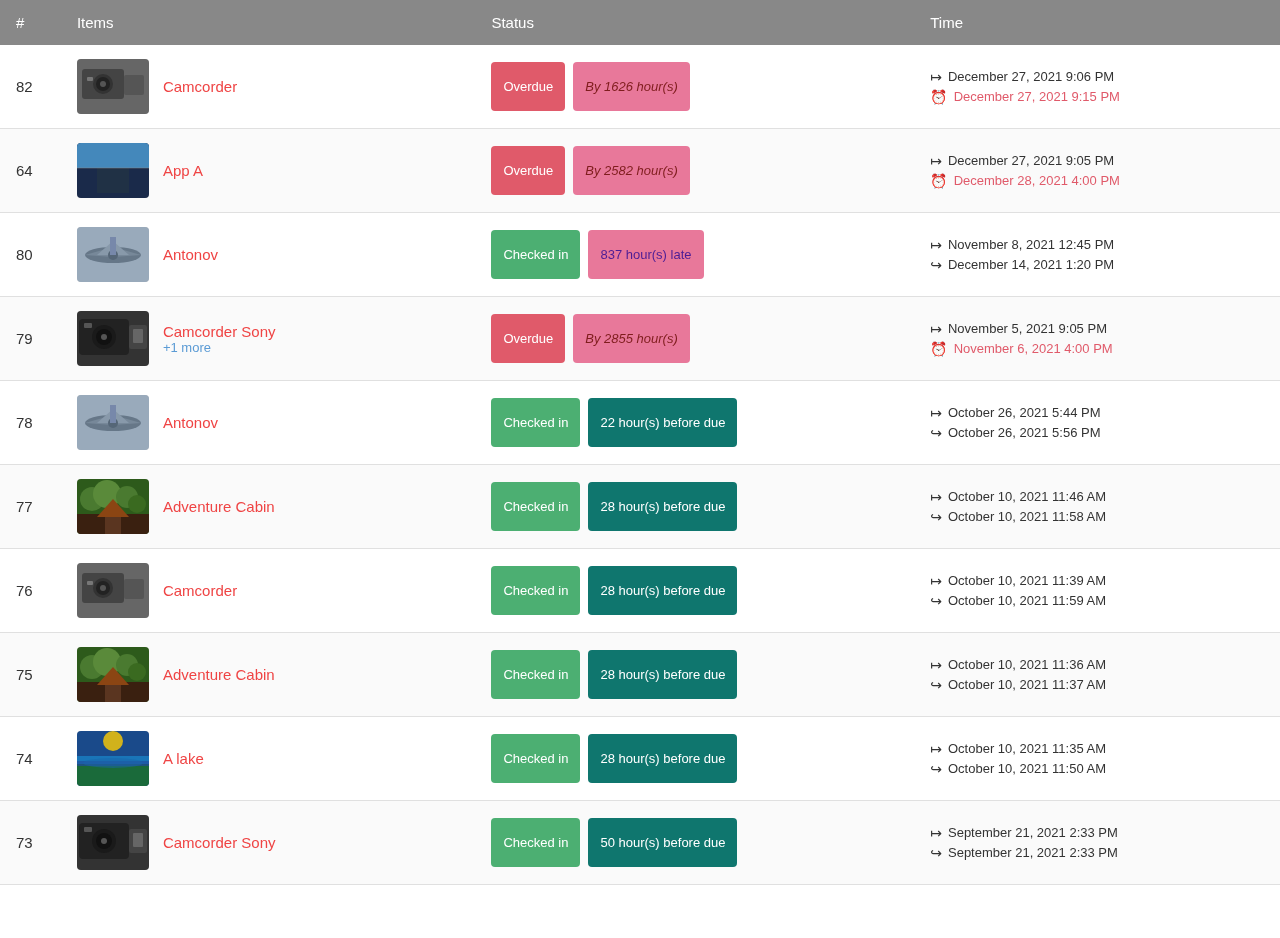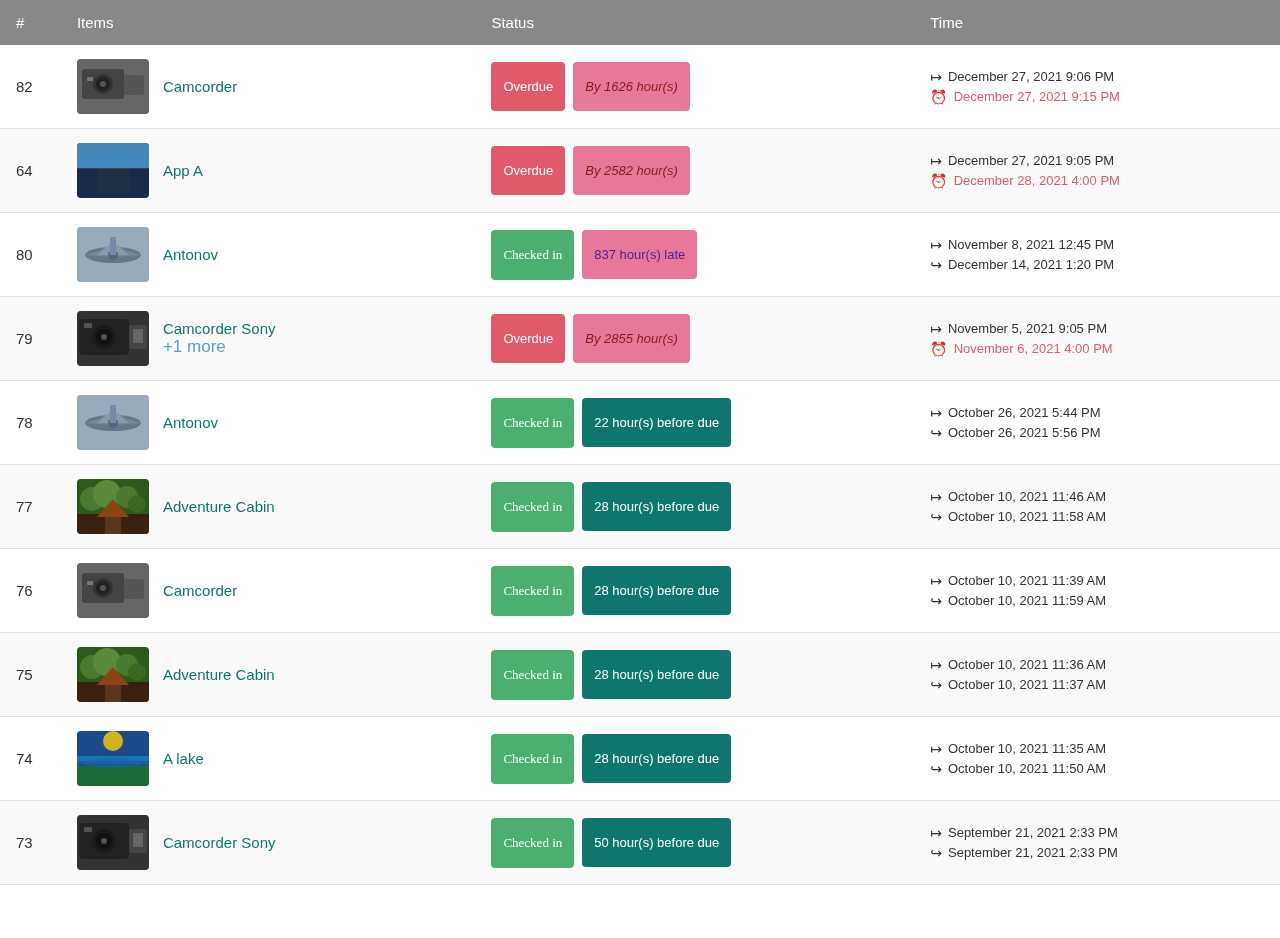--- a/index.html
+++ b/index.html
@@ -59,25 +59,25 @@
       align-items: center;
       justify-content: center;
       background: #ccc;
     }
     .item-thumb svg, .item-thumb canvas {
       width: 100%;
       height: 100%;
     }
     .item-name {
       font-size: 15px;
-      color: #0f766e;
+      color: #ef4444;
     }
     .item-more {
       color: #5b9bd5;
-      font-size: 17px;
+      font-size: 13px;
     }
     .status-col {
       width: 360px;
     }
     .status-cell {
       display: flex;
       align-items: center;
       gap: 8px;
     }
     .badge {
@@ -86,21 +86,20 @@
       border-radius: 4px;
       font-size: 13px;
       font-weight: 500;
       color: #fff;
     }
     .badge-overdue {
       background: #e05a6a;
     }
     .badge-checked-in {
       background: #4caf72;
-      font-family: Liberation Serif, serif;
     }
     .badge-hours-overdue {
       background: #e8789a;
       color: #7f1d1d;
       font-style: italic;
     }
     .badge-hours-late {
       background: #e8789a;
       color: #4c1d95;
     }

